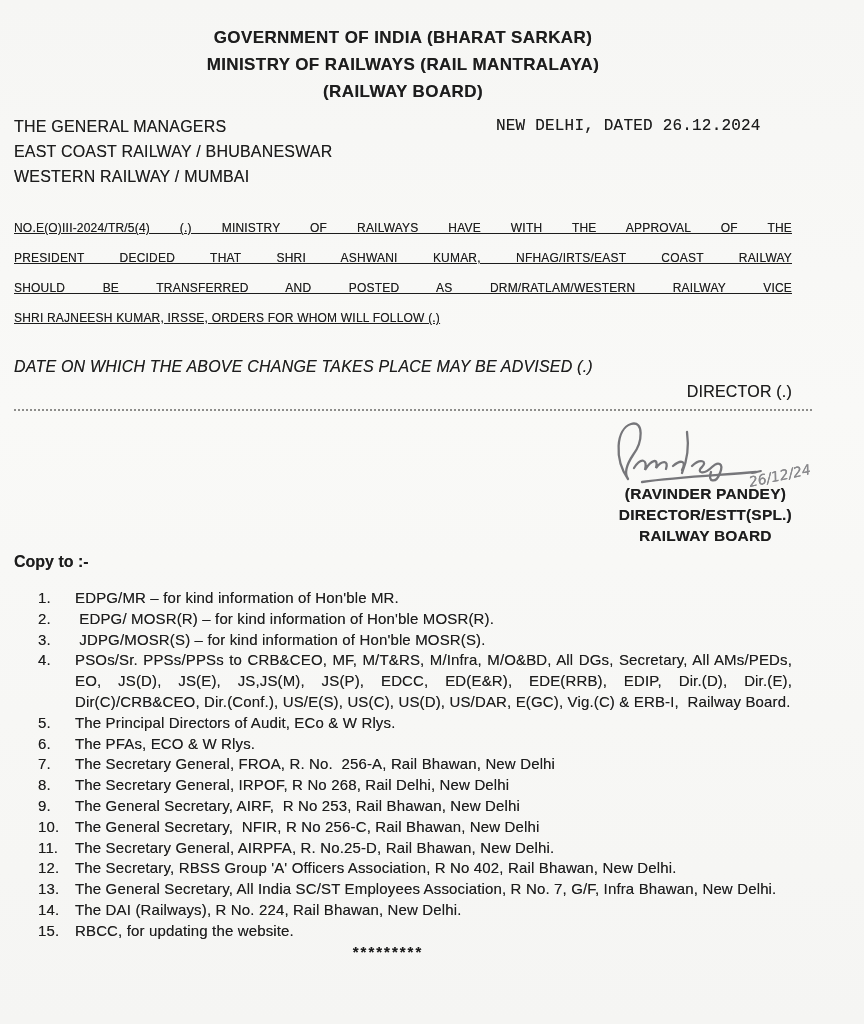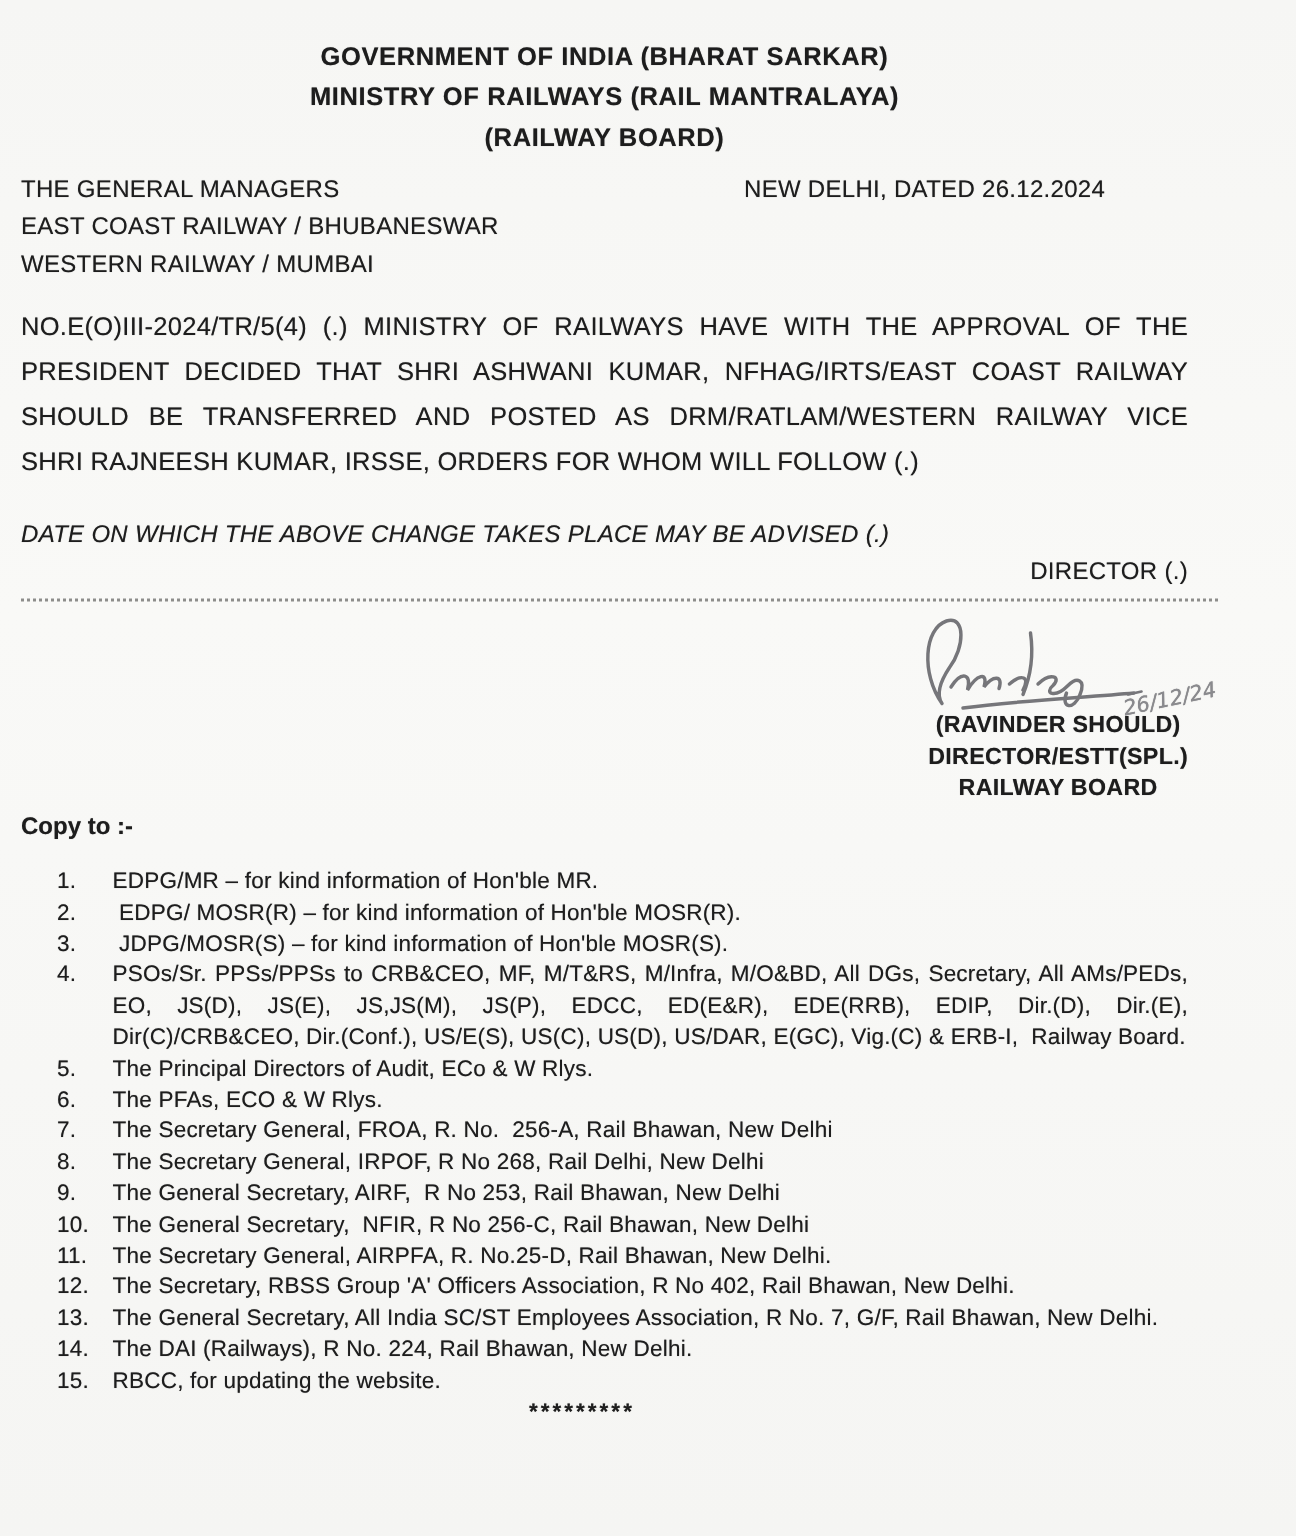--- a/index.html
+++ b/index.html
@@ -17,24 +17,24 @@
     background: linear-gradient(180deg, #f6f6f4 0%, #f9f9f7 40%, #f5f5f3 100%);
     position: relative;
   }
   .page * { text-shadow: 0 0 0.5px rgba(20,20,20,0.55); }
 
   
   .letterhead { text-align: center; font-weight: bold; font-size: 17px; line-height: 27px; letter-spacing: 0.4px; }
 
   
   .addr-row { position: relative; margin-top: 9px; font-size: 16px; line-height: 25px; letter-spacing: 0.2px; }
-  .dateline { position: absolute; top: 0; left: 482px; white-space: nowrap; }
+  .dateline { position: absolute; top: 0; left: 482px; white-space: nowrap; font-family: Liberation Mono, monospace; }
 
   
-  .para { margin-top: 14px; font-size: 17px; line-height: 30px; letter-spacing: 0.2px; }
+  .para { margin-top: 24px; font-size: 12px; line-height: 30px; letter-spacing: 0.2px; text-decoration: underline; }
   .jline { text-align: justify; text-align-last: justify; }
   .jline-last { text-align: left; }
 
   .advise { margin-top: 21px; font-size: 16px; letter-spacing: 0.2px; line-height: 25px; font-style: italic; }
   .railways { text-align: right; font-size: 16px; line-height: 25px; letter-spacing: 0.2px; }
 
   .dotted {
     margin-top: 5px; margin-right: -20px; height: 0;
     border-bottom: 2px dotted #8d8d8b;
   }
@@ -95,21 +95,21 @@
         <path d="M 50 53 C 57 42 64 44 61 55 C 67 45 75 42 72 53 C 78 45 85 45 82 54"></path>
         <path d="M 89 51 C 97 44 103 46 98 55"></path>
         <path d="M 103 17 C 105 31 103 46 98 58"></path>
         <path d="M 108 51 C 116 43 124 46 118 52 C 112 57 119 61 128 52 C 134 46 140 48 136 58 C 132 69 123 67 127 57"></path>
         <path d="M 58 67 C 95 62 140 60 172 57"></path>
         <path d="M 168 58 L 177 56" stroke-width="1.8"></path>
       </g>
       <text x="166" y="72" transform="rotate(-12 166 72)" font-size="14" fill="#8a8a8e" font-family="DejaVu Sans, sans-serif" font-style="italic">26/12/24</text>
     </svg>
     <div class="sig-text">
-      <div>(RAVINDER SHOULD)</div>
+      <div>(RAVINDER PANDEY)</div>
       <div>DIRECTOR/ESTT(SPL.)</div>
       <div>RAILWAY BOARD</div>
     </div>
   </section>
 
   <div class="copyto">Copy to :-</div>
 
   <section class="copy-list">
     <div class="copy-row">
       <span class="copy-num">1.</span>
@@ -154,21 +154,21 @@
     <div class="copy-row">
       <span class="copy-num">11.</span>
       <span class="copy-text">The Secretary General, AIRPFA, R. No.25-D, Rail Bhawan, New Delhi.</span>
     </div>
     <div class="copy-row">
       <span class="copy-num">12.</span>
       <span class="copy-text">The Secretary, RBSS Group 'A' Officers Association, R No 402, Rail Bhawan, New Delhi.</span>
     </div>
     <div class="copy-row">
       <span class="copy-num">13.</span>
-      <span class="copy-text just">The General Secretary, All India SC/ST Employees Association, R No. 7, G/F, Rail Bhawan, New Delhi.</span>
+      <span class="copy-text just">The General Secretary, All India SC/ST Employees Association, R No. 7, G/F, Infra Bhawan, New Delhi.</span>
     </div>
     <div class="copy-row">
       <span class="copy-num">14.</span>
       <span class="copy-text">The DAI (Railways), R No. 224, Rail Bhawan, New Delhi.</span>
     </div>
     <div class="copy-row">
       <span class="copy-num">15.</span>
       <span class="copy-text">RBCC, for updating the website.</span>
     </div>
   </section>

